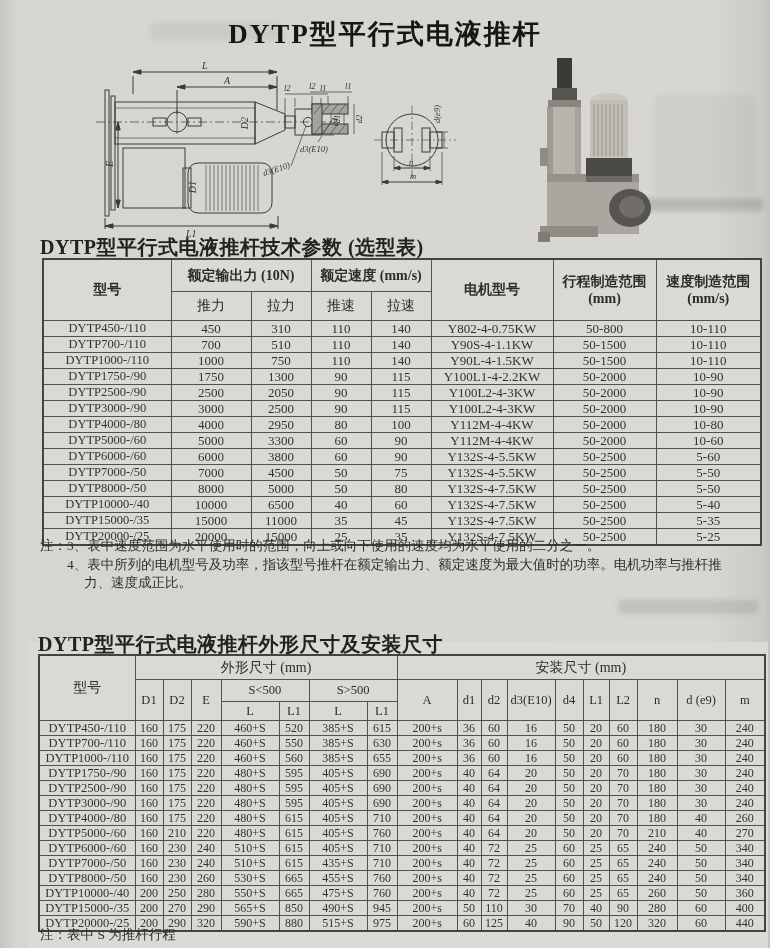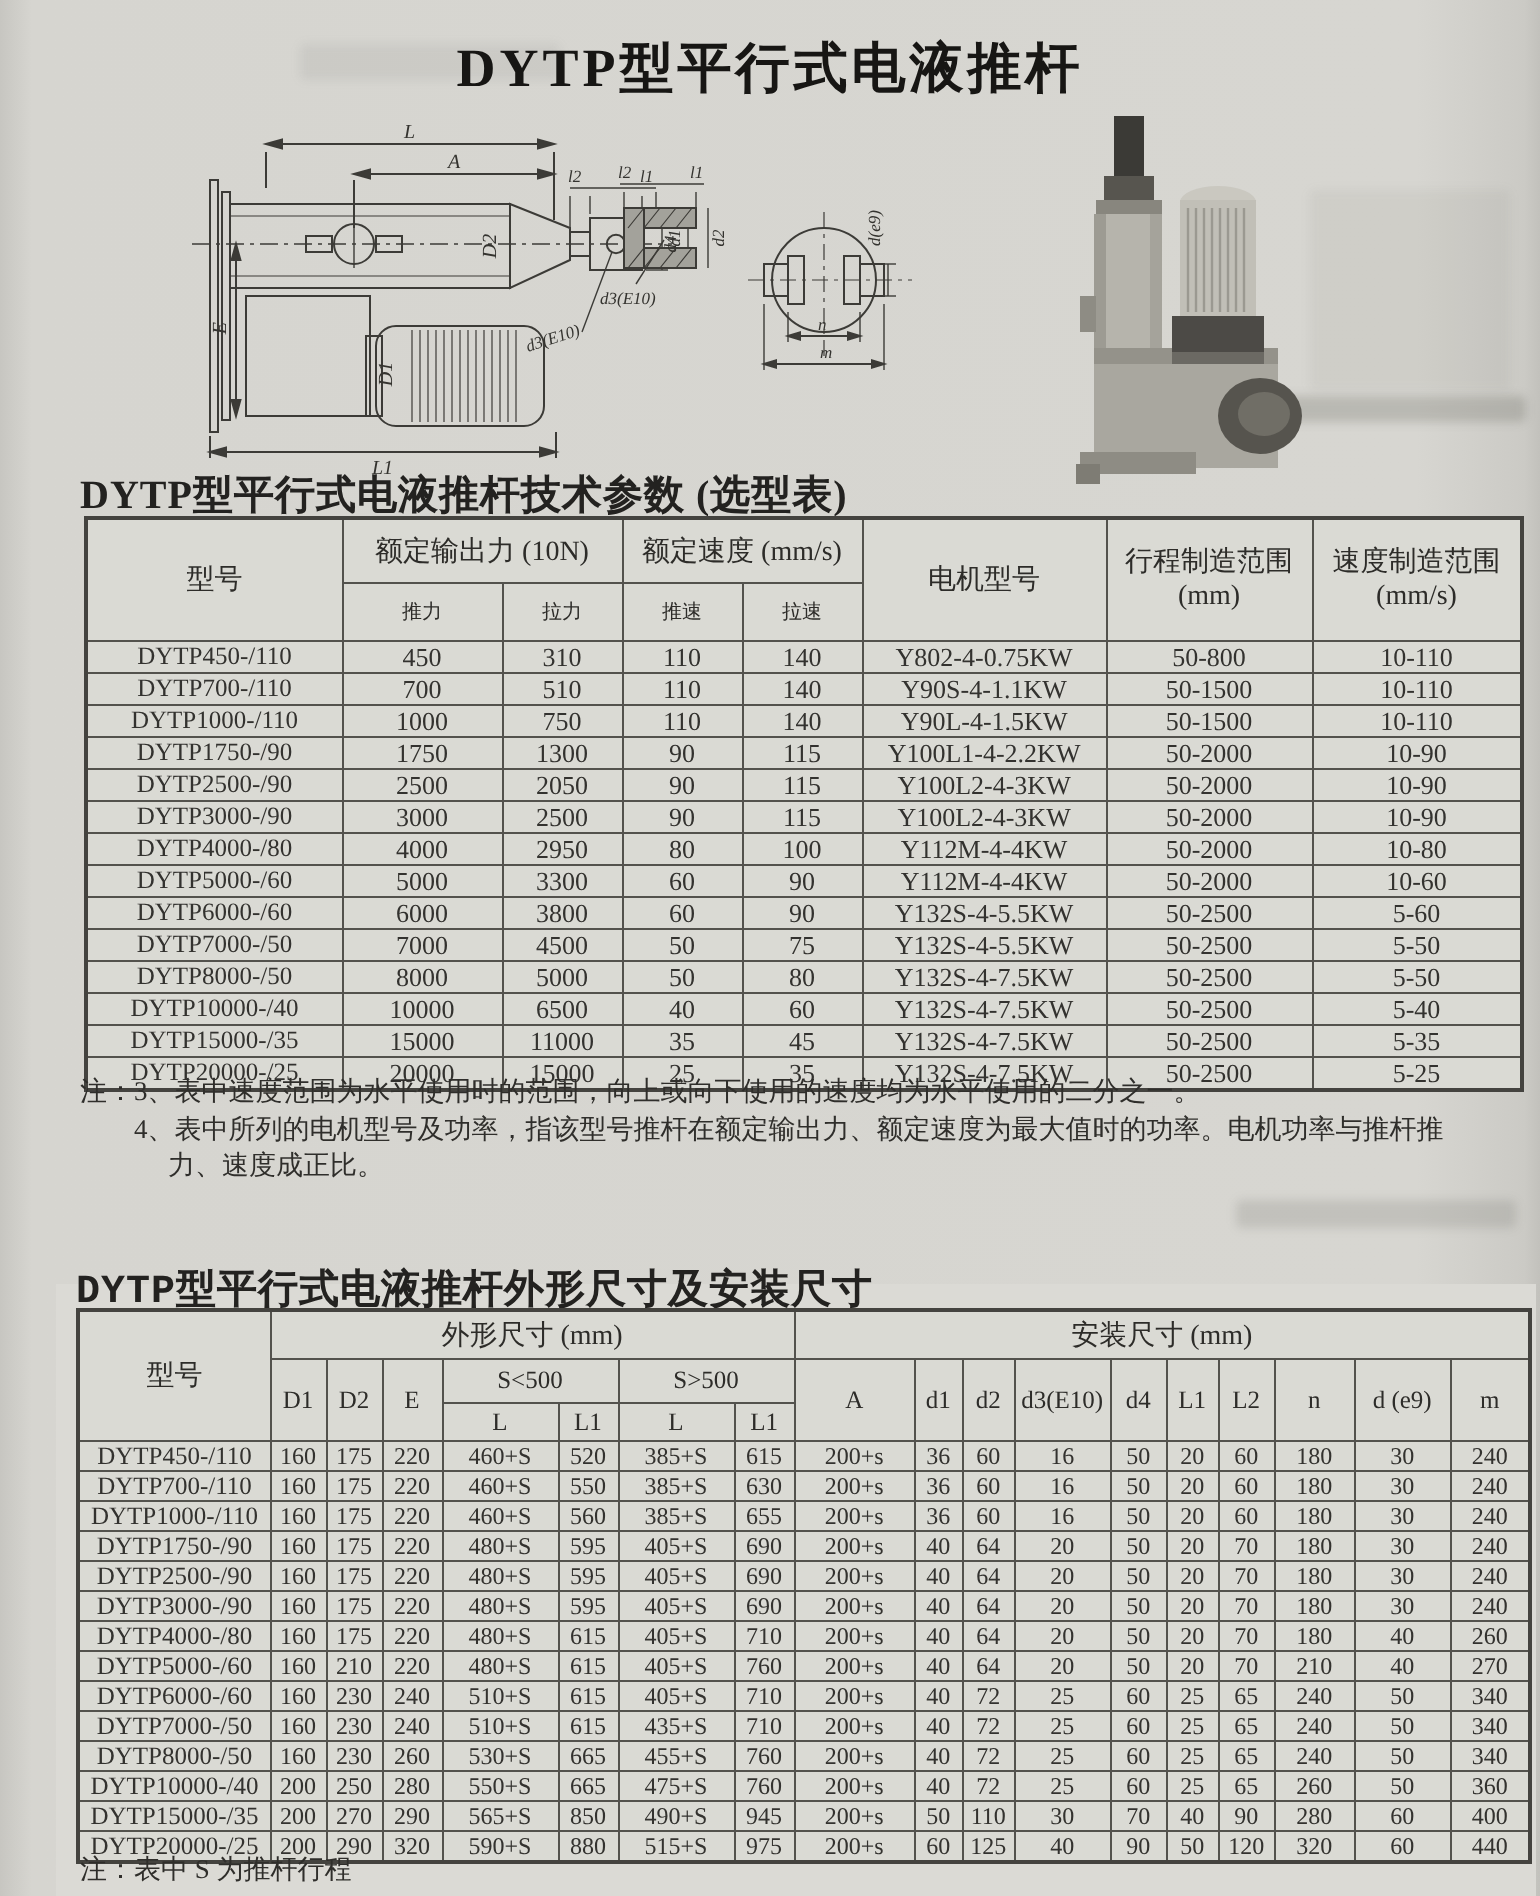--- a/index.html
+++ b/index.html
@@ -17,22 +17,22 @@
   .lower-panel { left:28px; top:642px; width:740px; height:306px; background:#dbdad5; }
   .smudge { filter:blur(2.5px); border-radius:3px; pointer-events:none; }
 
   .caption { font-size:20px; font-weight:600; color:#232220; letter-spacing:0.5px; }
 
   table { border-collapse:collapse; table-layout:fixed; background:#dadad4; }
   th,td { border:1px solid #53524d; text-align:center; vertical-align:middle; overflow:hidden; white-space:nowrap; }
   th { font-weight:normal; color:#2d2c29; }
 
   .spec-table { width:718px; border:2px solid #44433f; }
-  .spec-table thead tr.h1 th { height:29px; font-size:14px; }
-  .spec-table thead tr.h2 th { height:26px; font-size:10px; }
+  .spec-table thead tr.h1 th { height:29px; font-size:14px;font-weight:bold; }
+  .spec-table thead tr.h2 th { height:26px; font-size:14px; }
   .spec-table tbody td { height:12px; line-height:13px; padding:1px 2px; font-size:13px; color:#33322f; }
   .spec-table .two-line { font-size:13.5px; line-height:17px;margin-top:36px; }
 
   .dim-table { width:726px; border:2px solid #44433f; }
   .dim-table thead tr.h1 th { height:21px; font-size:14px; }
   .dim-table thead tr.h2 th { height:19px; font-size:12.5px; }
   .dim-table thead tr.h3 th { height:16px; font-size:12.5px; }
   .dim-table tbody td { height:12px; line-height:12px; padding:1px 1px; font-size:12px; color:#33322f; }
   .dim-table tbody td.model-col, .spec-table tbody td.model-col { font-size:12.5px; letter-spacing:0; }
 
@@ -382,21 +382,21 @@
   </table>
 
   <div class="abs notes" style="left:40px;top:537px;">
     <span class="notes-prefix">注：</span>
     <div class="notes-items">
         <div class="note-item">3、表中速度范围为水平使用时的范围，向上或向下使用的速度均为水平使用的二分之一。</div>
         <div class="note-item">4、表中所列的电机型号及功率，指该型号推杆在额定输出力、额定速度为最大值时的功率。电机功率与推杆推力、速度成正比。</div>
       </div>
   </div>
 
-  <div class="abs caption" style="left:38px;top:631px;font-family:Liberation Mono, monospace;">DYTP型平行式电液推杆外形尺寸及安装尺寸</div>
+  <div class="abs caption" style="left:38px;top:631px;">DYTP型平行式电液推杆外形尺寸及安装尺寸</div>
 
   <table class="abs dim-table" style="left:38px;top:654px;">
     <colgroup>
       <col style="width:96px">
         <col style="width:28px">
         <col style="width:28px">
         <col style="width:30px">
       <col style="width:58px">
         <col style="width:30px">
         <col style="width:58px">

